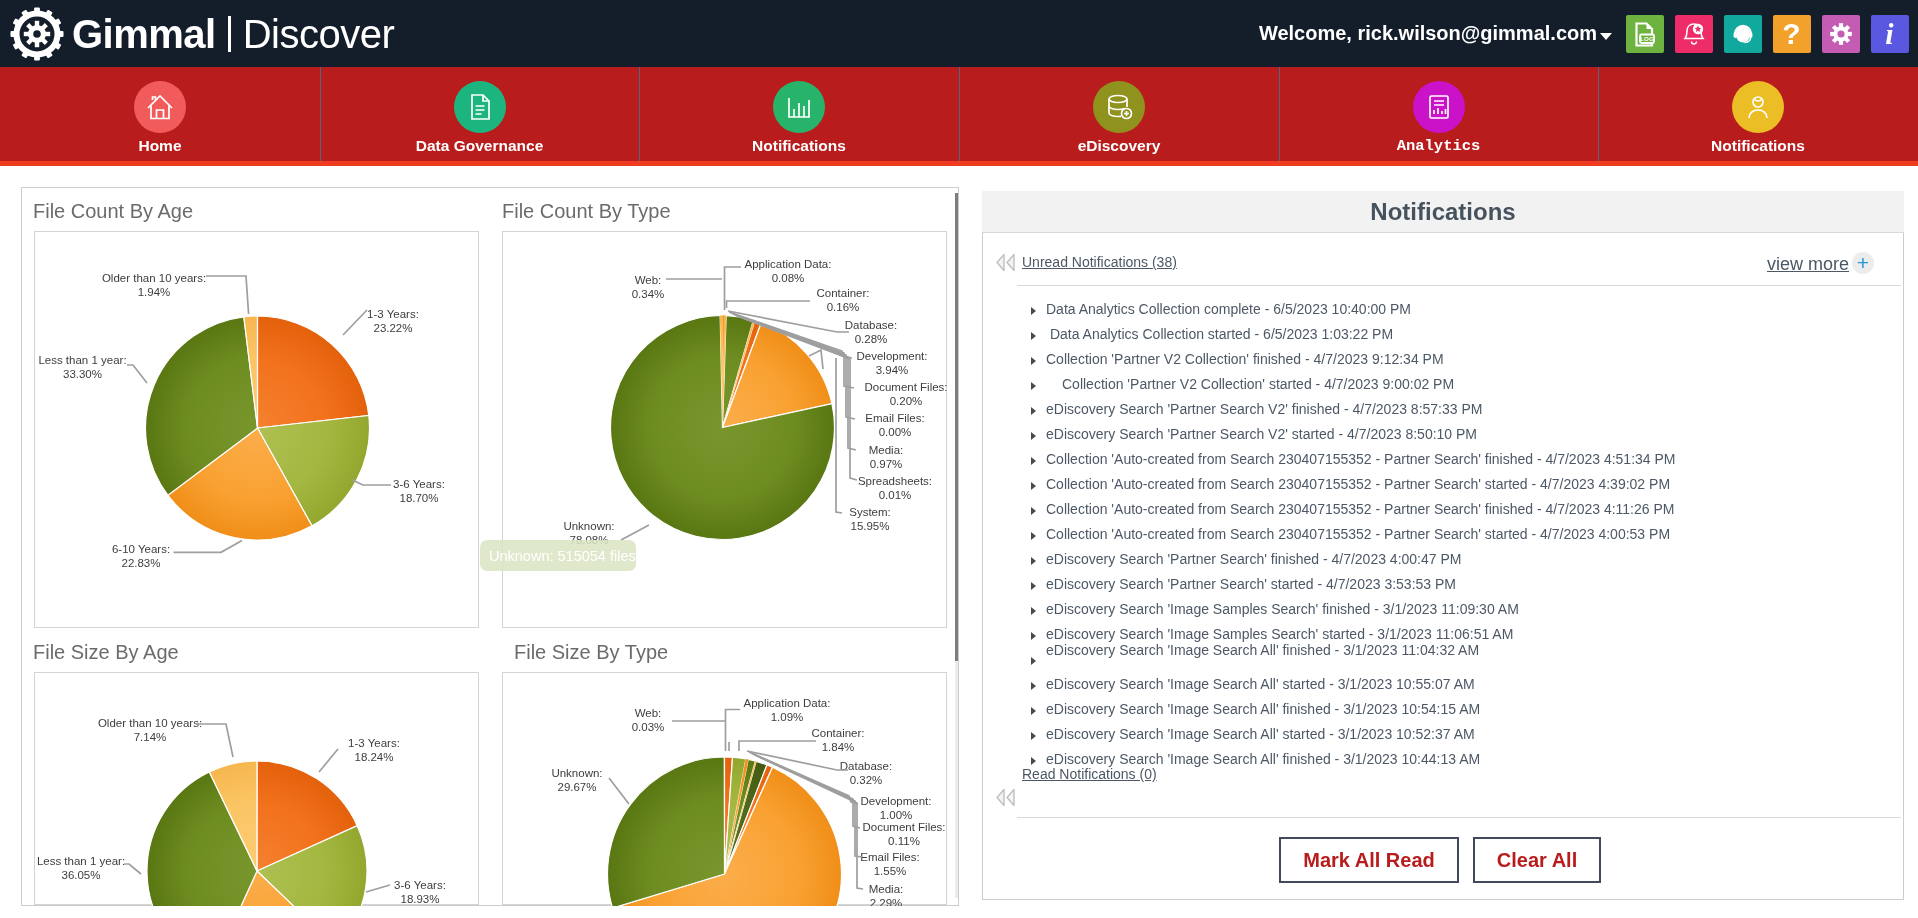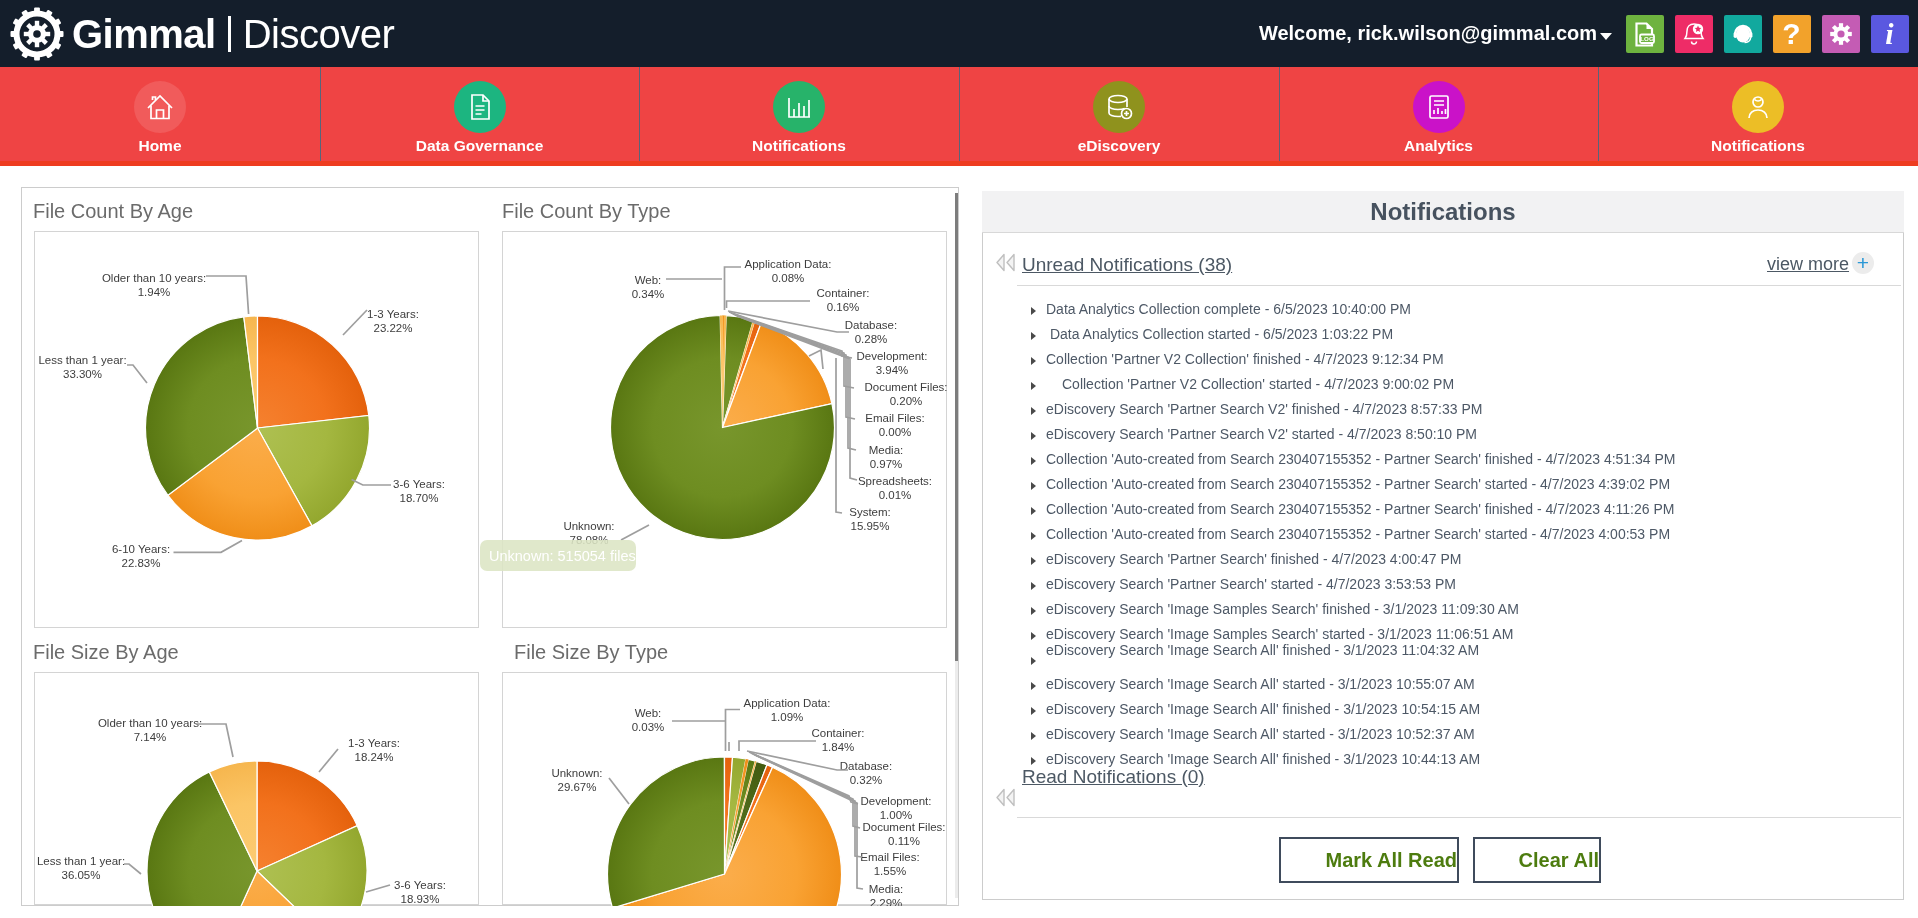--- a/index.html
+++ b/index.html
@@ -9,48 +9,48 @@
 #brand { position:absolute; left:72px; top:12px; color:#fff; font-size:40px; font-weight:bold; letter-spacing:-0.5px;}
 #brand .bar { display:inline-block; width:3px; height:36px; background:#fff; margin:0 12px -4px 12px; }
 #brand .disc { font-weight:normal; }
 #welcome { position:absolute; right:321px; top:22px; color:#fff; font-size:20px; font-weight:bold; }
 #caret { position:absolute; left:1600px; top:33px; width:0; height:0;
   border-left:6px solid transparent; border-right:6px solid transparent; border-top:7px solid #fff; }
 .hbtn { position:absolute; top:15px; width:38px; height:38px; border-radius:2px;
   display:flex; align-items:center; justify-content:center; }
 .qmark { color:#fff; font-size:30px; font-weight:bold; }
 .imark { color:#fff; font-size:30px; font-weight:bold; font-family:"Liberation Serif",serif; }
-#nav { position:absolute; left:0; top:67px; width:1918px; height:99px; background:#ef4444;
+#nav { position:absolute; left:0; top:67px; width:1918px; height:99px; background:#b91c1c;
   border-bottom:5px solid #ee3c20; }
 .vsep { position:absolute; top:0; width:1px; height:94px; background:#56657a; }
 .navcirc { position:absolute; top:14px; width:52px; height:52px; border-radius:50%;
   display:flex; align-items:center; justify-content:center; }
 .navlab { position:absolute; top:70px; width:300px; text-align:center; color:#fff;
   font-size:15.5px; font-weight:bold; }
 #chartbox { position:absolute; left:21px; top:187px; width:938px; height:719px;
   border:1px solid #cccccc; background:#fff; }
 .ctitle { position:absolute; font-size:20px; color:#6b6b6b; }
 .cframe { position:absolute; border:1px solid #d4d4d4; background:#fff; }
 #sbtrack { position:absolute; left:955px; top:193px; width:3px; height:705px; background:#ececec; }
 #sbthumb { position:absolute; left:955px; top:193px; width:3px; height:468px; background:#7d7d7d; }
 #notif { position:absolute; left:982px; top:191px; width:922px; height:709px; border:1px solid #cccccc; }
 #ntitle { position:absolute; left:982px; top:191px; width:922px; height:42px; background:#f2f2f3;
   border-bottom:1px solid #d8d8d8; text-align:center; line-height:42px; font-size:24px;
   font-weight:bold; color:#47525f; }
-.nsec { position:absolute; font-size:19px; color:#4c5864; text-decoration:underline; }
+.nsec { position:absolute; font-size:14px; color:#4c5864; text-decoration:underline; }
 .chev { position:absolute; }
 .hr { position:absolute; height:1px; background:#d9d9d9; }
 #viewmore { position:absolute; left:1767px; top:254px; font-size:18px; color:#4c5864; text-decoration:underline; }
 #plus { position:absolute; left:1852px; top:252px; width:22px; height:22px; border-radius:50%;
   background:#ececec; color:#2b98d6; text-align:center; line-height:21px; font-size:21px; }
 .tri { position:absolute; width:0; height:0; border-left:5.5px solid #4a4a4a;
   border-top:4px solid transparent; border-bottom:4px solid transparent; }
 .nitem { position:absolute; font-size:14px; color:#4d5866; white-space:pre; }
-.btn { position:absolute; top:837px; height:46px; border:2px solid #3f4b5c; color:#4d7c0f;
-  font-size:20px; font-weight:bold; text-align:right; line-height:42px; background:#fff; }
+.btn { position:absolute; top:837px; height:46px; border:2px solid #3f4b5c; color:#b91c1c;
+  font-size:20px; font-weight:bold; text-align:center; line-height:42px; background:#fff; }
 </style></head>
 <body>
 <div id="chartbox"></div>
 <div class="ctitle" style="left:33px;top:200px;">File Count By Age</div>
 <div class="ctitle" style="left:502px;top:200px;">File Count By Type</div>
 <div class="ctitle" style="left:33px;top:641px;">File Size By Age</div>
 <div class="ctitle" style="left:502px;top:641px;margin-left:12px;">File Size By Type</div>
 <div class="cframe" style="left:34px;top:231px;width:445px;height:397px;"></div>
 <div class="cframe" style="left:502px;top:231px;width:445px;height:397px;"></div>
 <div class="cframe" style="left:34px;top:672px;width:445px;height:233px;"></div>
@@ -446,21 +446,21 @@
       </svg>
     </div>
     <div class="navlab" style="left:969px;">eDiscovery</div>
     <div class="navcirc" style="left:1412.5px;background:#ca12c8;">
       <svg width="34" height="34" viewBox="0 0 34 34" fill="none" stroke="#ffffff" stroke-width="1.7">
         <rect x="8" y="6" width="18" height="22" rx="1.5"></rect>
         <path d="M12 11 h10 M12 15 h10"></path>
         <path d="M12 24 V20 M16 24 V18 M20 24 V21 M23.5 24 V19"></path>
       </svg>
     </div>
-    <div class="navlab" style="left:1288.5px;">Analytics</div>
+    <div class="navlab" style="left:1288.5px;font-family:Liberation Mono, monospace;">Analytics</div>
     <div class="navcirc" style="left:1732px;background:#ecbe26;">
       <svg width="34" height="34" viewBox="0 0 34 34" fill="none" stroke="#ffffff" stroke-width="1.7">
         <circle cx="17" cy="12" r="5"></circle>
         <path d="M8 28 c0-5 4-8 9-8 s9 3 9 8"></path>
         <path d="M13.5 9.5 a5 5 0 0 0 7 0"></path>
       </svg>
     </div>
     <div class="navlab" style="left:1608px;">Notifications</div>
 </div>
 

